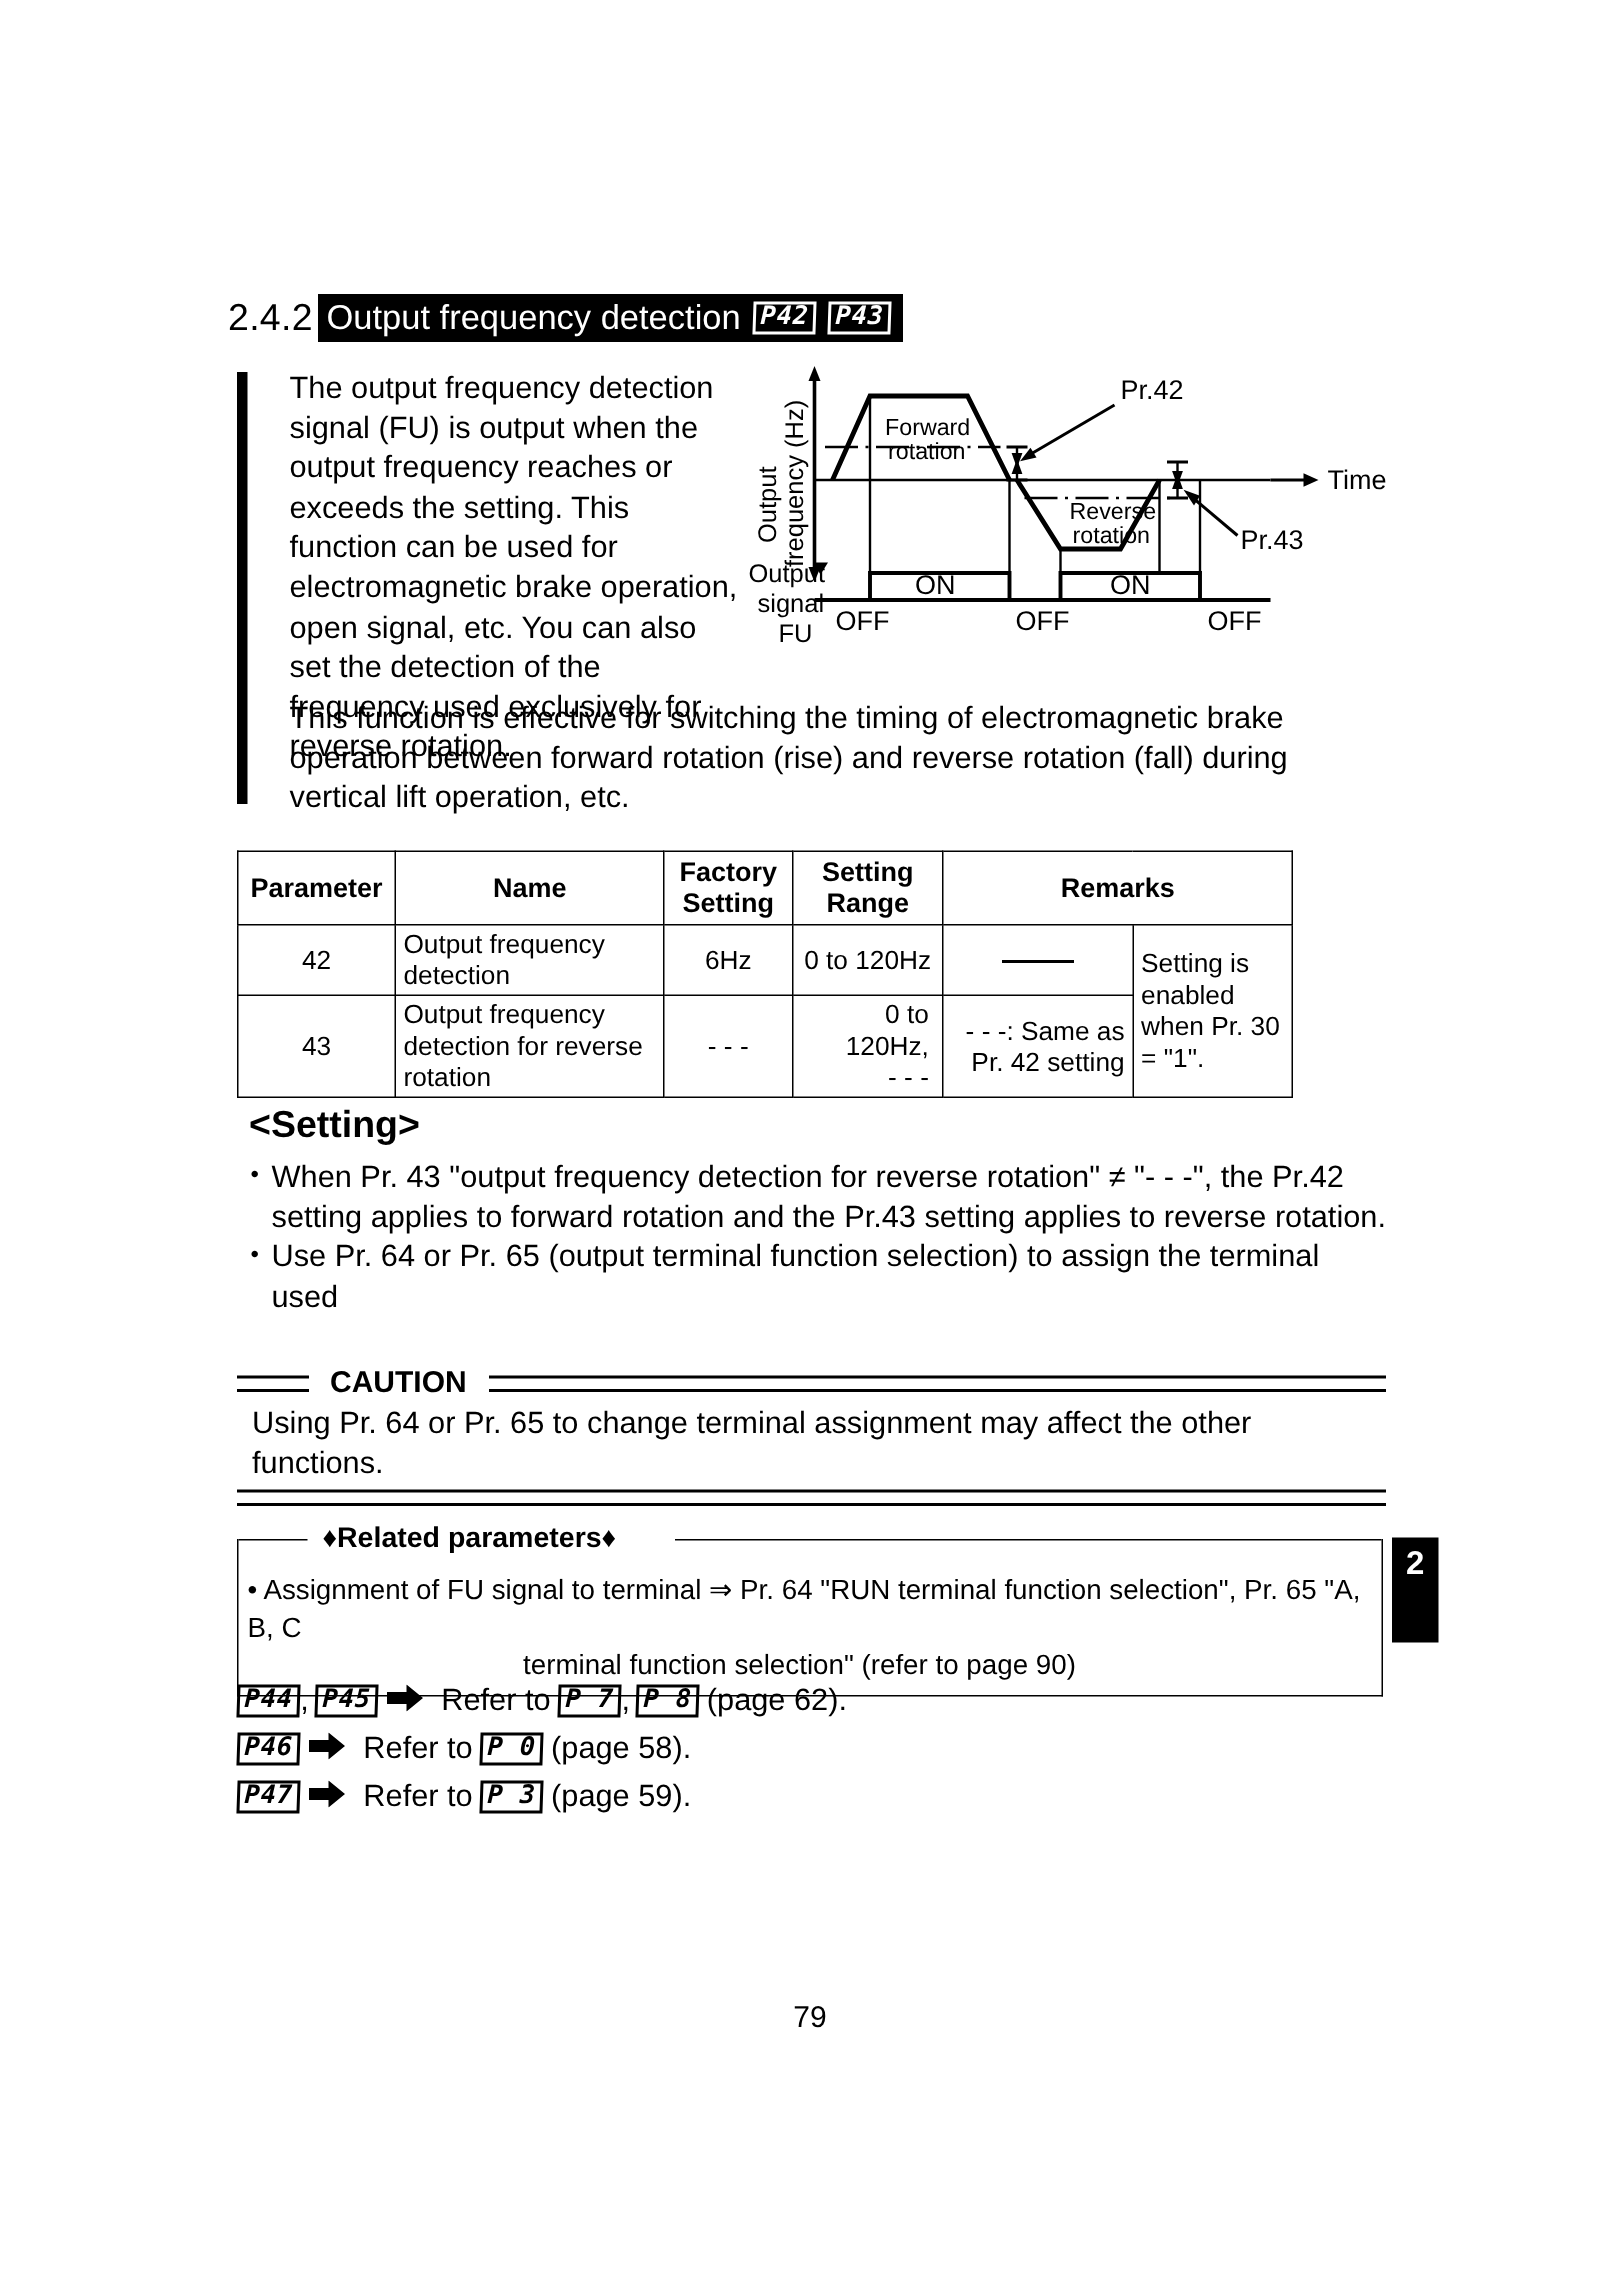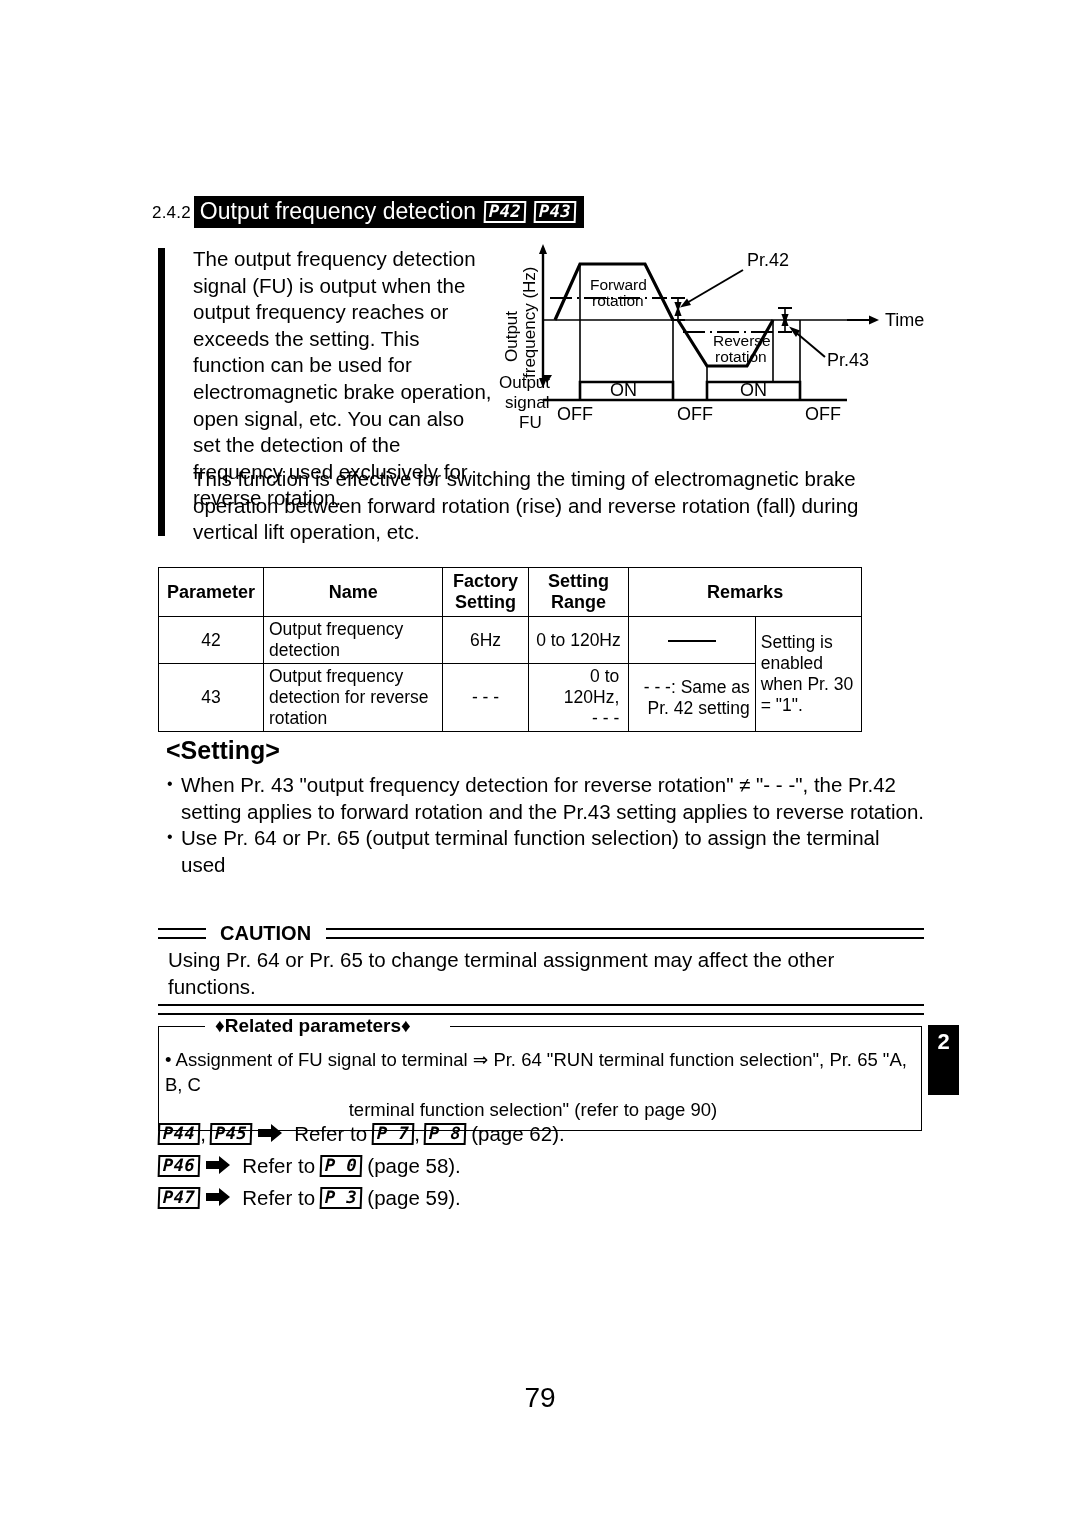--- a/index.html
+++ b/index.html
@@ -6,21 +6,21 @@
   html,body{margin:0;padding:0;background:#fff;}
   body{
     width:1080px;height:1526px;position:relative;overflow:hidden;
     font-family:"Liberation Sans","DejaVu Sans",sans-serif;
     color:#000;-webkit-font-smoothing:antialiased;
   }
   .page{position:absolute;inset:0;}
 
   
   .heading{position:absolute;left:152px;top:196px;display:flex;align-items:center;}
-  .sec-num{font-size:17px;letter-spacing:.2px;padding-right:3px;line-height:1;}
+  .sec-num{font-size:25px;letter-spacing:.2px;padding-right:3px;line-height:1;}
   .heading-bar{
     background:#000;color:#fff;display:flex;align-items:center;
     padding:4px 8px 5px 6px;
   }
   .heading-title{font-size:23px;line-height:1;white-space:nowrap;}
 
   
   .seg{
     font-family:"DejaVu Sans Mono","Liberation Mono",monospace;
     font-weight:700;font-style:italic;
@@ -67,21 +67,21 @@
   .rng2{display:block;text-align:right;padding-right:4px;}
   .rem1b{display:block;text-align:right;}
 
   
   .setting-h{position:absolute;left:166px;top:736px;font-size:25px;font-weight:bold;}
   .setting-body{position:absolute;left:166px;top:772px;width:760px;font-size:20.5px;line-height:26.5px;}
   .bul{position:relative;padding-left:15px;}
   .bul:before{content:"\2022";position:absolute;left:1px;top:-1px;font-size:16px;}
 
   
-  .caution{position:absolute;left:158px;top:912px;width:766px;margin-top:11px;}
+  .caution{position:absolute;left:158px;top:912px;width:766px;}
   .caution-top{display:flex;align-items:center;height:20px;}
   .dbl{flex:0 0 auto;height:7px;border-top:2.2px solid #000;border-bottom:2.2px solid #000;}
   .dbl.left{width:48px;}
   .dbl.right{flex:1 1 auto;margin-left:9px;}
   .caution-label{font-size:20px;font-weight:bold;padding:0 6px 0 14px;line-height:1;}
   .caution-body{font-size:20.5px;line-height:26.5px;padding:4px 0 2px 10px;}
   .caution-bot{height:7px;border-top:2.2px solid #000;border-bottom:2.2px solid #000;margin-top:2px;}
 
   
   .related{position:absolute;left:158px;top:1026px;width:762px;border:1.6px solid #000;border-top:none;}
@@ -103,21 +103,21 @@
 
   
   .refs{position:absolute;left:158px;top:1118px;font-size:20.5px;}
   .ref-line{display:flex;align-items:center;height:32px;white-space:nowrap;}
   .ref-line .seg{font-size:17px;}
   .arrow{display:inline-block;margin:0 7px 0 6px;position:relative;top:1px;}
   .sep{padding:0 4px 0 0;}
   .ref-txt{padding:0 5px;}
 
   
-  .pageno{position:absolute;left:0;right:0;top:1334px;text-align:center;font-size:28px;margin-top:48px;}
+  .pageno{position:absolute;left:0;right:0;top:1334px;text-align:center;font-size:20px;}
 </style>
 </head>
 <body>
 
 <div class="page">
 
   <div class="heading">
     <span class="sec-num">2.4.2</span>
     <span class="heading-bar">
       <span class="heading-title">Output frequency detection</span>

